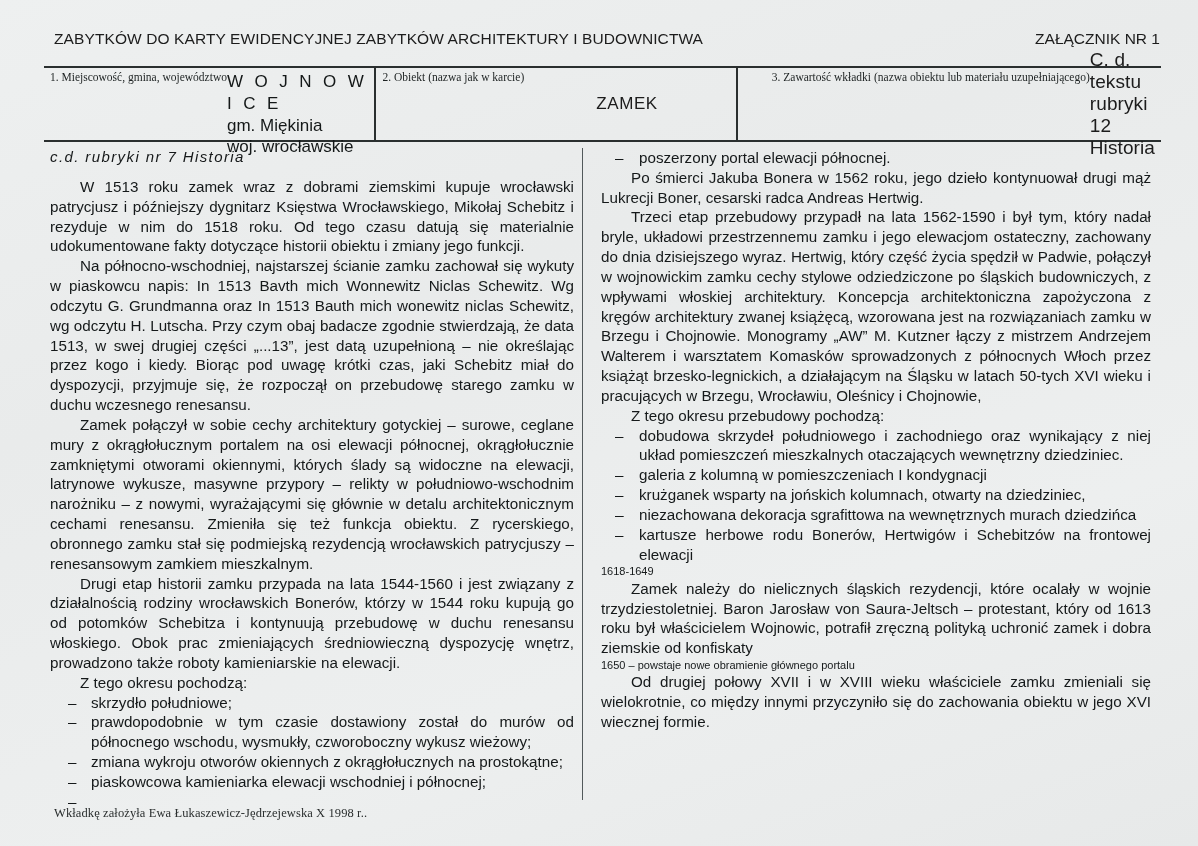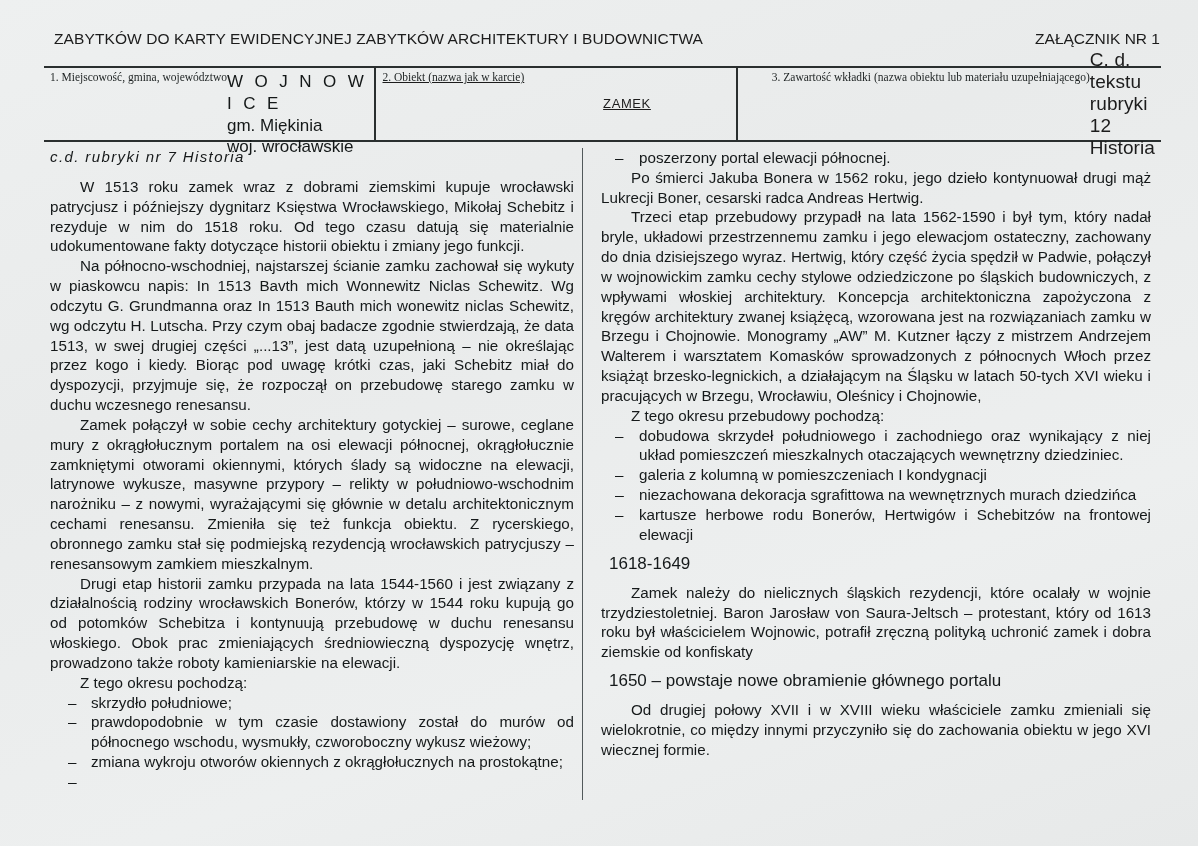--- a/index.html
+++ b/index.html
@@ -54,21 +54,21 @@
   }
   .head-cell {
     position: relative;
     box-sizing: border-box;
     padding: 3px 6px 0 6px;
     display: flex;
     flex-direction: row;
     justify-content: flex-end;
   }
   .head-cell.c1 { width: 368px; border-right: 2.2px solid #2a2f2f; }
-  .head-cell.c2 { width: 400px; border-right: 2.2px solid #2a2f2f; text-decoration: underline; }
+  .head-cell.c2 { width: 400px; border-right: 2.2px solid #2a2f2f; }
   .head-cell.c3 { flex: 1; margin-left: 28px; }
 
   .cell-caption {
     font-family: "Liberation Serif", serif;
     font-size: 11.5px;
     line-height: 1.15;
     color: #1d2222;
     white-space: nowrap;
   }
   .place-lines {
@@ -79,21 +79,21 @@
   }
   .place-main {
     letter-spacing: 3.4px;
     font-size: 17px;
   }
   .cell-center {
     flex: 1;
     display: flex;
     align-items: center;
     justify-content: center;
-    font-size: 13px;
+    font-size: 17px;
     letter-spacing: 0.6px;
     padding-bottom: 4px;
   }
   .cell-center.small {
     font-size: 19px;
     letter-spacing: 0.1px;
   }
 
   
   .body-wrap {
@@ -150,24 +150,24 @@
   }
   ul.dash-list li .dash {
     position: absolute;
     left: 18px;
     top: 0;
   }
   .col.right ul.dash-list li { padding-left: 38px; }
   .col.right ul.dash-list li .dash { left: 14px; }
 
   .plain-line {
-    font-size: 17px;
+    font-size: 11px;
     line-height: 1.305;
     color: #15191a;
-    margin: 8px;
+    margin: 0;
   }
 
   
   .footer-note {
     position: absolute;
     left: 54px;
     top: 806px;
     font-family: "Liberation Serif", serif;
     font-size: 12.5px;
     color: #2a2e2e;
@@ -216,49 +216,50 @@
       <p class="body">Na północno-wschodniej, najstarszej ścianie zamku zachował się wykuty w piaskowcu napis: In 1513 Bavth mich Wonnewitz Niclas Schewitz. Wg odczytu G. Grundmanna oraz In 1513 Bauth mich wonewitz niclas Schewitz, wg odczytu H. Lutscha. Przy czym obaj badacze zgodnie stwierdzają, że data 1513, w swej drugiej części „...13”, jest datą uzupełnioną – nie określając przez kogo i kiedy. Biorąc pod uwagę krótki czas, jaki Schebitz miał do dyspozycji, przyjmuje się, że rozpoczął on przebudowę starego zamku w duchu wczesnego renesansu.</p>
       <p class="body">Zamek połączył w sobie cechy architektury gotyckiej – surowe, ceglane mury z okrągłołucznym portalem na osi elewacji północnej, okrągłołucznie zamkniętymi otworami okiennymi, których ślady są widoczne na elewacji, latrynowe wykusze, masywne przypory – relikty w południowo-wschodnim narożniku – z nowymi, wyrażającymi się głównie w detalu architektonicznym cechami renesansu. Zmieniła się też funkcja obiektu. Z rycerskiego, obronnego zamku stał się podmiejską rezydencją wrocławskich patrycjuszy – renesansowym zamkiem mieszkalnym.</p>
       <p class="body">Drugi etap historii zamku przypada na lata 1544-1560 i jest związany z działalnością rodziny wrocławskich Bonerów, którzy w 1544 roku kupują go od potomków Schebitza i kontynuują przebudowę w duchu renesansu włoskiego. Obok prac zmieniających średniowieczną dyspozycję wnętrz, prowadzono także roboty kamieniarskie na elewacji.</p>
 
       <p class="body">Z tego okresu pochodzą:</p>
 
       <ul class="dash-list">
         <li><span class="dash">–</span><span>skrzydło południowe;</span></li>
         <li><span class="dash">–</span><span>prawdopodobnie w tym czasie dostawiony został do murów od północnego wschodu, wysmukły, czworoboczny wykusz wieżowy;</span></li>
         <li><span class="dash">–</span><span>zmiana wykroju otworów okiennych z okrągłołucznych na prostokątne;</span></li>
-        <li><span class="dash">–</span></li>
+        <li><span class="dash">–</span><span>piaskowcowa kamieniarka elewacji wschodniej i północnej;</span></li>
         <li><span class="dash">–</span></li>
       </ul>
     </div>
 
     <div class="divider"></div>
 
     <div class="col right">
 
       <ul class="dash-list">
         <li><span class="dash">–</span><span>poszerzony portal elewacji północnej.</span></li>
       </ul>
 
       <p class="body">Po śmierci Jakuba Bonera w 1562 roku, jego dzieło kontynuował drugi mąż Lukrecji Boner, cesarski radca Andreas Hertwig.</p>
       <p class="body">Trzeci etap przebudowy przypadł na lata 1562-1590 i był tym, który nadał bryle, układowi przestrzennemu zamku i jego elewacjom ostateczny, zachowany do dnia dzisiejszego wyraz. Hertwig, który część życia spędził w Padwie, połączył w wojnowickim zamku cechy stylowe odziedziczone po śląskich budowniczych, z wpływami włoskiej architektury. Koncepcja architektoniczna zapożyczona z kręgów architektury zwanej książęcą, wzorowana jest na rozwiązaniach zamku w Brzegu i Chojnowie. Monogramy „AW” M. Kutzner łączy z mistrzem Andrzejem Walterem i warsztatem Komasków sprowadzonych z północnych Włoch przez książąt brzesko-legnickich, a działającym na Śląsku w latach 50-tych XVI wieku i pracujących w Brzegu, Wrocławiu, Oleśnicy i Chojnowie,</p>
 
       <p class="body">Z tego okresu przebudowy pochodzą:</p>
 
       <ul class="dash-list">
         <li><span class="dash">–</span><span>dobudowa skrzydeł południowego i zachodniego oraz wynikający z niej układ pomieszczeń mieszkalnych otaczających wewnętrzny dziedziniec.</span></li>
         <li><span class="dash">–</span><span>galeria z kolumną w pomieszczeniach I kondygnacji</span></li>
-        <li><span class="dash">–</span></li>
+        <li><span class="dash">–</span><span>krużganek wsparty na jońskich kolumnach, otwarty na dziedziniec,</span></li>
         <li><span class="dash">–</span></li>
         <li><span class="dash">–</span><span>niezachowana dekoracja sgrafittowa na wewnętrznych murach dziedzińca</span></li>
         <li><span class="dash">–</span><span>kartusze herbowe rodu Bonerów, Hertwigów i Schebitzów na frontowej elewacji</span></li>
       </ul>
 
       <p class="plain-line">1618-1649</p>
       <p class="body">Zamek należy do nielicznych śląskich rezydencji, które ocalały w wojnie trzydziestoletniej. Baron Jarosław von Saura-Jeltsch – protestant, który od 1613 roku był właścicielem Wojnowic, potrafił zręczną polityką uchronić zamek i dobra ziemskie od konfiskaty</p>
       <p class="plain-line">1650 – powstaje nowe obramienie głównego portalu</p>
       <p class="body">Od drugiej połowy XVII i w XVIII wieku właściciele zamku zmieniali się wielokrotnie, co między innymi przyczyniło się do zachowania obiektu w jego XVI wiecznej formie.</p>
 
     </div>
   </div>
 
+  <div class="footer-note">Wkładkę założyła Ewa Łukaszewicz-Jędrzejewska X 1998 r..</div>
 
 </div>
 
 </body></html>

